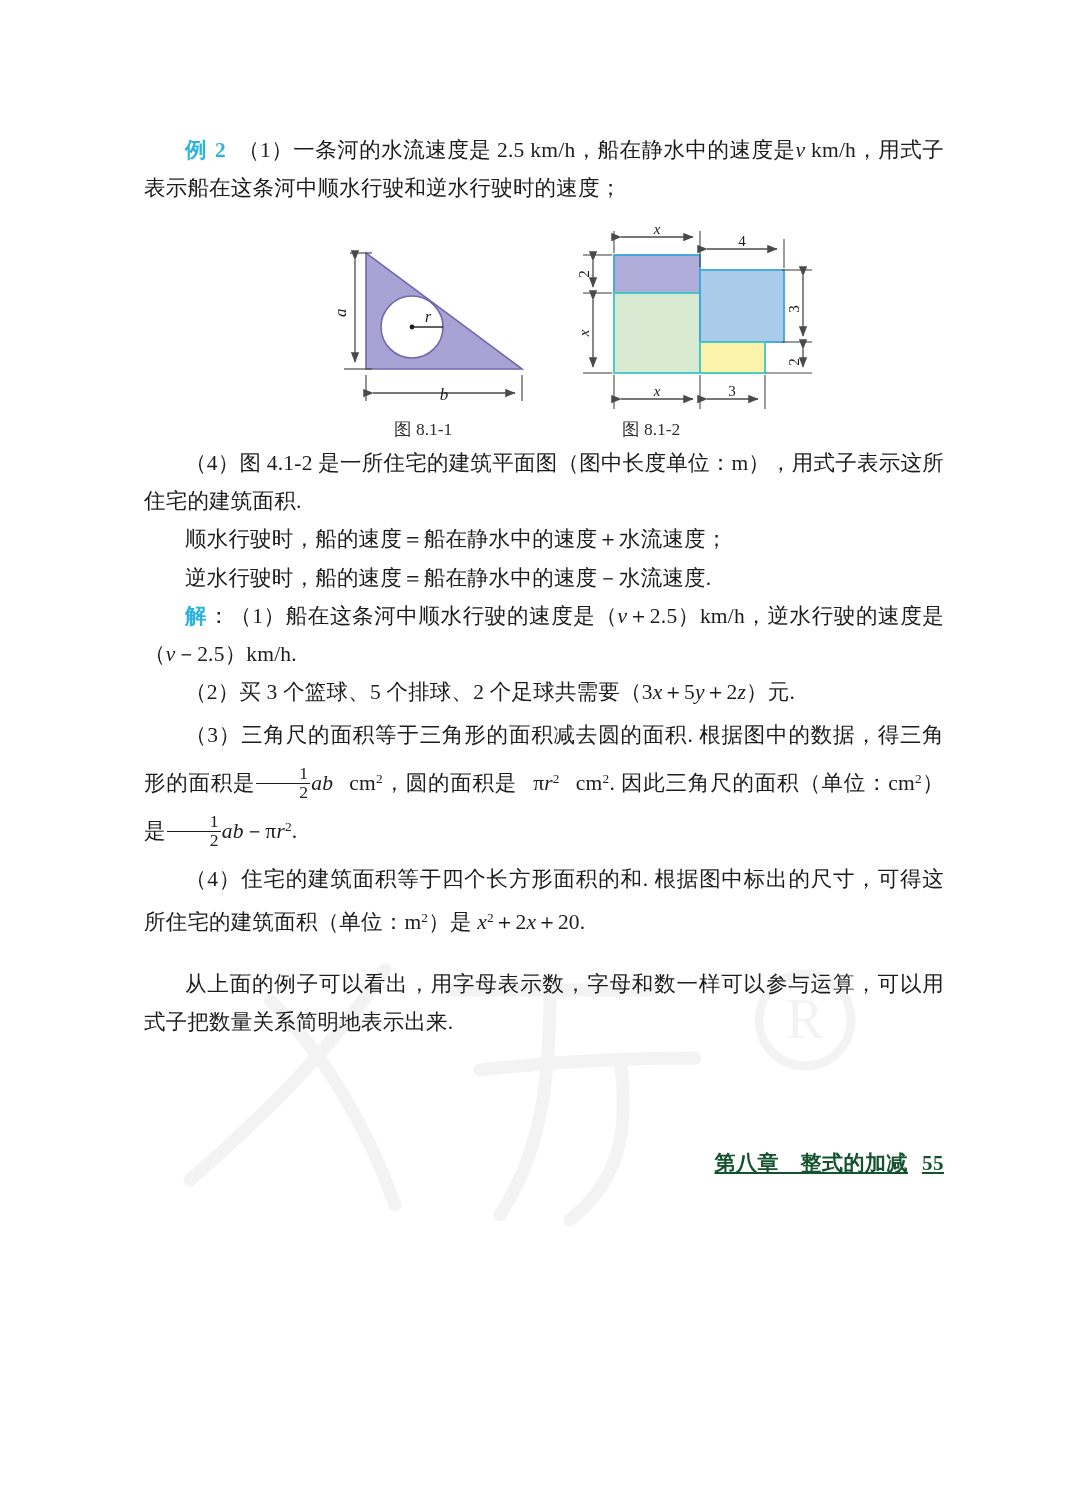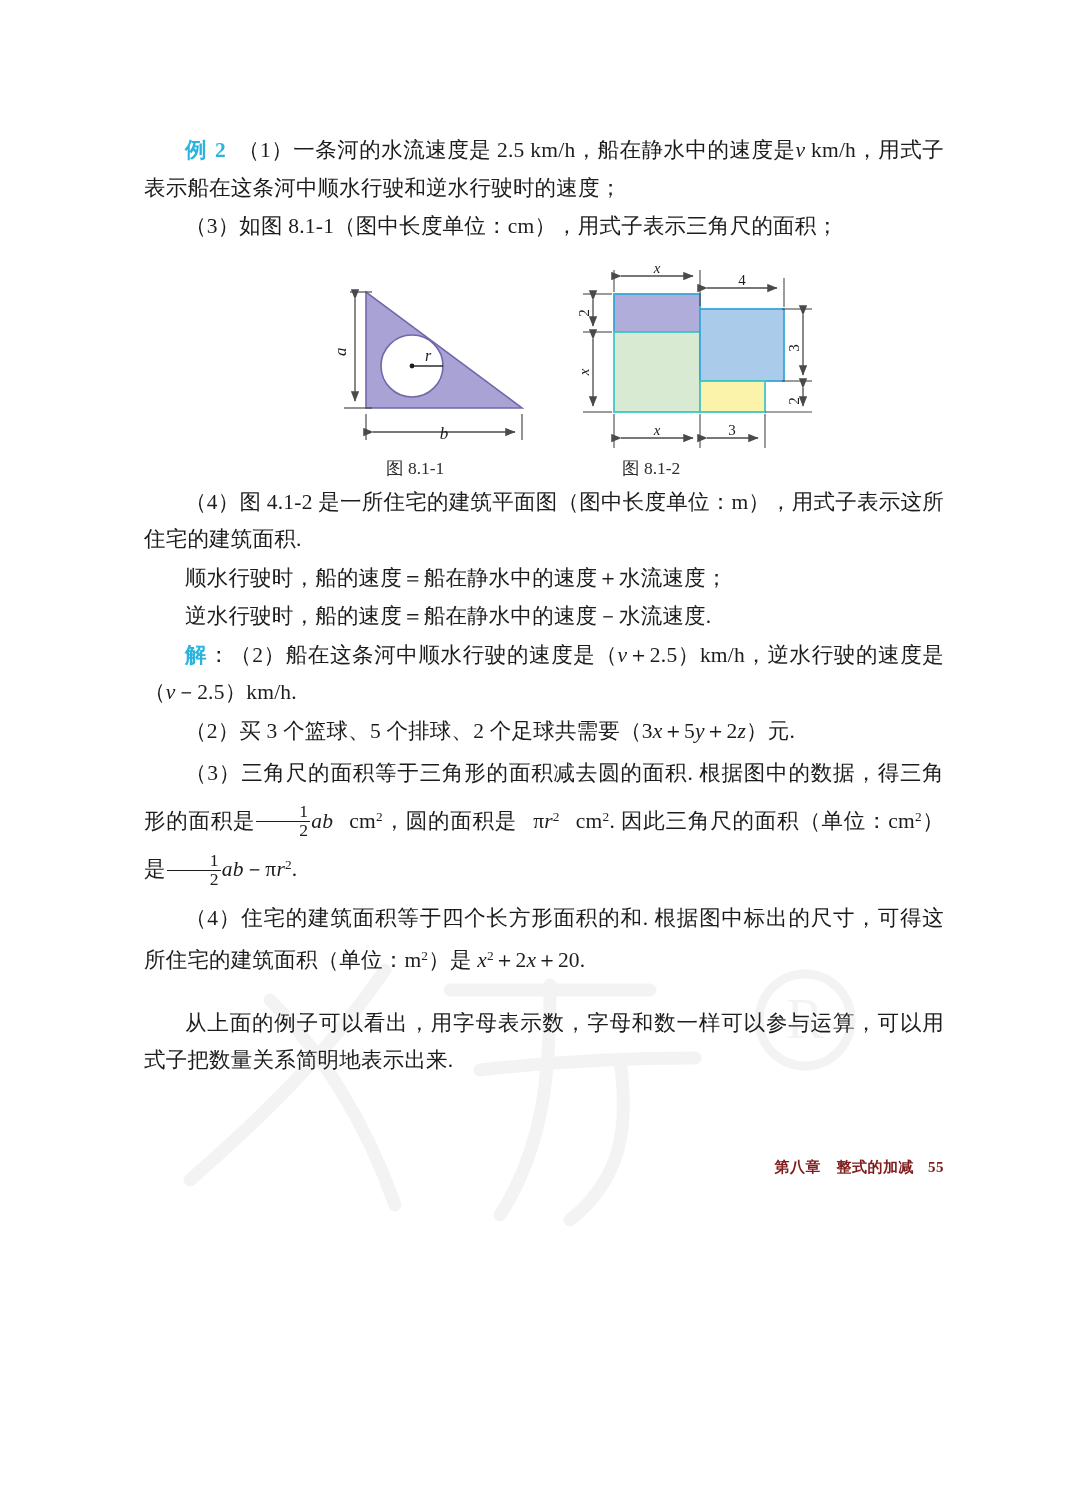--- a/index.html
+++ b/index.html
@@ -69,26 +69,27 @@
     position:absolute;
     font-size:17.5px;
     color:#2e2e2e;
     white-space:nowrap;
   }
 
   
   .footer{
     position:absolute;
     right:136px;bottom:96px;
-    font-size:15px;
-    color:#7f1d1d;
+    font-size:21px;
+    color:#14532d;
     letter-spacing:.5px;
     white-space:nowrap;
     font-family:"Liberation Sans","DejaVu Sans",sans-serif;
     font-weight:bold;
+    text-decoration:underline;
   }
   .footer .pg{margin-left:14px;font-family:"Liberation Serif",serif;}
   .blankline{height:24px;}
 </style>
 </head>
 <body>
 
 <div id="watermark">
   <svg viewBox="0 0 760 320" xmlns="http://www.w3.org/2000/svg">
     <g fill="none" stroke="#3a3a3a" stroke-width="13" stroke-linecap="round" stroke-linejoin="round">
@@ -106,21 +107,20 @@
   </svg>
 </div>
 
 <div class="page">
 
   <div class="content">
 
     <p class="tx ind"><span class="lbl"><span>例</span>&nbsp;<span class="num">2</span></span><span class="bigsp"></span><span>（1）一条河的水流速度是 2.5 km/h，船在静水中的速度是</span><i>v</i><span> km/h，用式子表示船在这条河中顺水行驶和逆水行驶时的速度；</span></p>
 
 
-    <p class="tx ind">（3）如图 8.1-1（图中长度单位：cm），用式子表示三角尺的面积；</p>
 
     <div class="figs">
 
       <div class="figwrap" style="left:178px;top:6px;">
         <svg width="230" height="190" viewBox="0 0 230 190" xmlns="http://www.w3.org/2000/svg">
           <defs>
             <marker id="ah" markerWidth="9" markerHeight="9" refX="7.5" refY="3.2" orient="auto">
               <path d="M0,0 L8,3.2 L0,6.4 Z" fill="#4a4a4a"></path>
             </marker>
           </defs>
@@ -137,21 +137,21 @@
           <line x1="44" y1="146" x2="44" y2="172" stroke="#4a4a4a" stroke-width="1.2"></line>
           <line x1="200" y1="146" x2="200" y2="172" stroke="#4a4a4a" stroke-width="1.2"></line>
 
           <line x1="33" y1="31" x2="33" y2="133" stroke="#4a4a4a" stroke-width="1.3" marker-start="url(#ah)" marker-end="url(#ah)"></line>
           <text x="24" y="88" font-size="17" font-style="italic" fill="#1c1c1c" font-family="Liberation Serif, serif" transform="rotate(-90 24 88)">a</text>
 
           <line x1="51" y1="164" x2="193" y2="164" stroke="#4a4a4a" stroke-width="1.3" marker-start="url(#ah)" marker-end="url(#ah)"></line>
           <text x="122" y="171" font-size="17" font-style="italic" fill="#1c1c1c" font-family="Liberation Serif, serif" text-anchor="middle">b</text>
         </svg>
       </div>
-      <div class="caption" style="left:242px;top:194px;">图 8.1-1</div>
+      <div class="caption" style="left:250px;top:194px;">图 8.1-1</div>
 
       <div class="figwrap" style="left:425px;top:0px;">
         <svg width="260" height="200" viewBox="0 0 260 200" xmlns="http://www.w3.org/2000/svg">
           <defs>
             <marker id="ah2" markerWidth="9" markerHeight="9" refX="7.5" refY="3.2" orient="auto">
               <path d="M0,0 L8,3.2 L0,6.4 Z" fill="#4a4a4a"></path>
             </marker>
           </defs>
 
           <rect x="45" y="32" width="86" height="38" fill="#b0addb" stroke="#3aa6d8" stroke-width="1.8"></rect>
@@ -197,21 +197,21 @@
       </div>
       <div class="caption" style="left:478px;top:194px;">图 8.1-2</div>
 
     </div>
 
     <p class="tx ind">（4）图 4.1-2 是一所住宅的建筑平面图（图中长度单位：m），用式子表示这所住宅的建筑面积.</p>
 
     <p class="tx" style="text-indent:41px;">顺水行驶时，船的速度＝船在静水中的速度＋水流速度；</p>
     <p class="tx" style="text-indent:41px;">逆水行驶时，船的速度＝船在静水中的速度－水流速度.</p>
 
-    <p class="tx ind"><span class="lbl">解</span><span>：</span><span>（2）船在这条河中顺水行驶的速度是（</span><i>v</i><span>＋2.5）km/h，逆水行驶的速度是（</span><i>v</i><span>－2.5）km/h.</span></p>
+    <p class="tx ind"><span class="lbl">解</span><span>：</span><span>（1）船在这条河中顺水行驶的速度是（</span><i>v</i><span>＋2.5）km/h，逆水行驶的速度是（</span><i>v</i><span>－2.5）km/h.</span></p>
 
     <p class="tx ind"><span>（2）买 3 个篮球、5 个排球、2 个足球共需要（3</span><i>x</i><span>＋5</span><i>y</i><span>＋2</span><i>z</i><span>）元.</span></p>
 
     <p class="tx ind" style="line-height:44px;"><span>（3）三角尺的面积等于三角形的面积减去圆的面积.  根据图中的数据，得三角形的面积是</span><span class="frac"><span class="nm">1</span><span class="dn">2</span></span><i>ab</i><span class="mr"> cm</span><sup>2</sup><span>，圆的面积是 </span><span class="mr">π</span><i>r</i><sup>2</sup><span class="mr"> cm</span><sup>2</sup><span>.  因此三角尺的面积（单位：cm</span><sup>2</sup><span>）是</span><span class="frac"><span class="nm">1</span><span class="dn">2</span></span><i>ab</i><span>－π</span><i>r</i><sup>2</sup><span>.</span></p>
 
     <p class="tx ind" style="margin-top:8px;"><span>（4）住宅的建筑面积等于四个长方形面积的和.  根据图中标出的尺寸，可得这所住宅的建筑面积（单位：m</span><sup>2</sup><span>）是 </span><i>x</i><sup>2</sup><span>＋2</span><i>x</i><span>＋20.</span></p>
 
     <div class="blankline"></div>
 
     <p class="tx ind">从上面的例子可以看出，用字母表示数，字母和数一样可以参与运算，可以用式子把数量关系简明地表示出来.</p>

